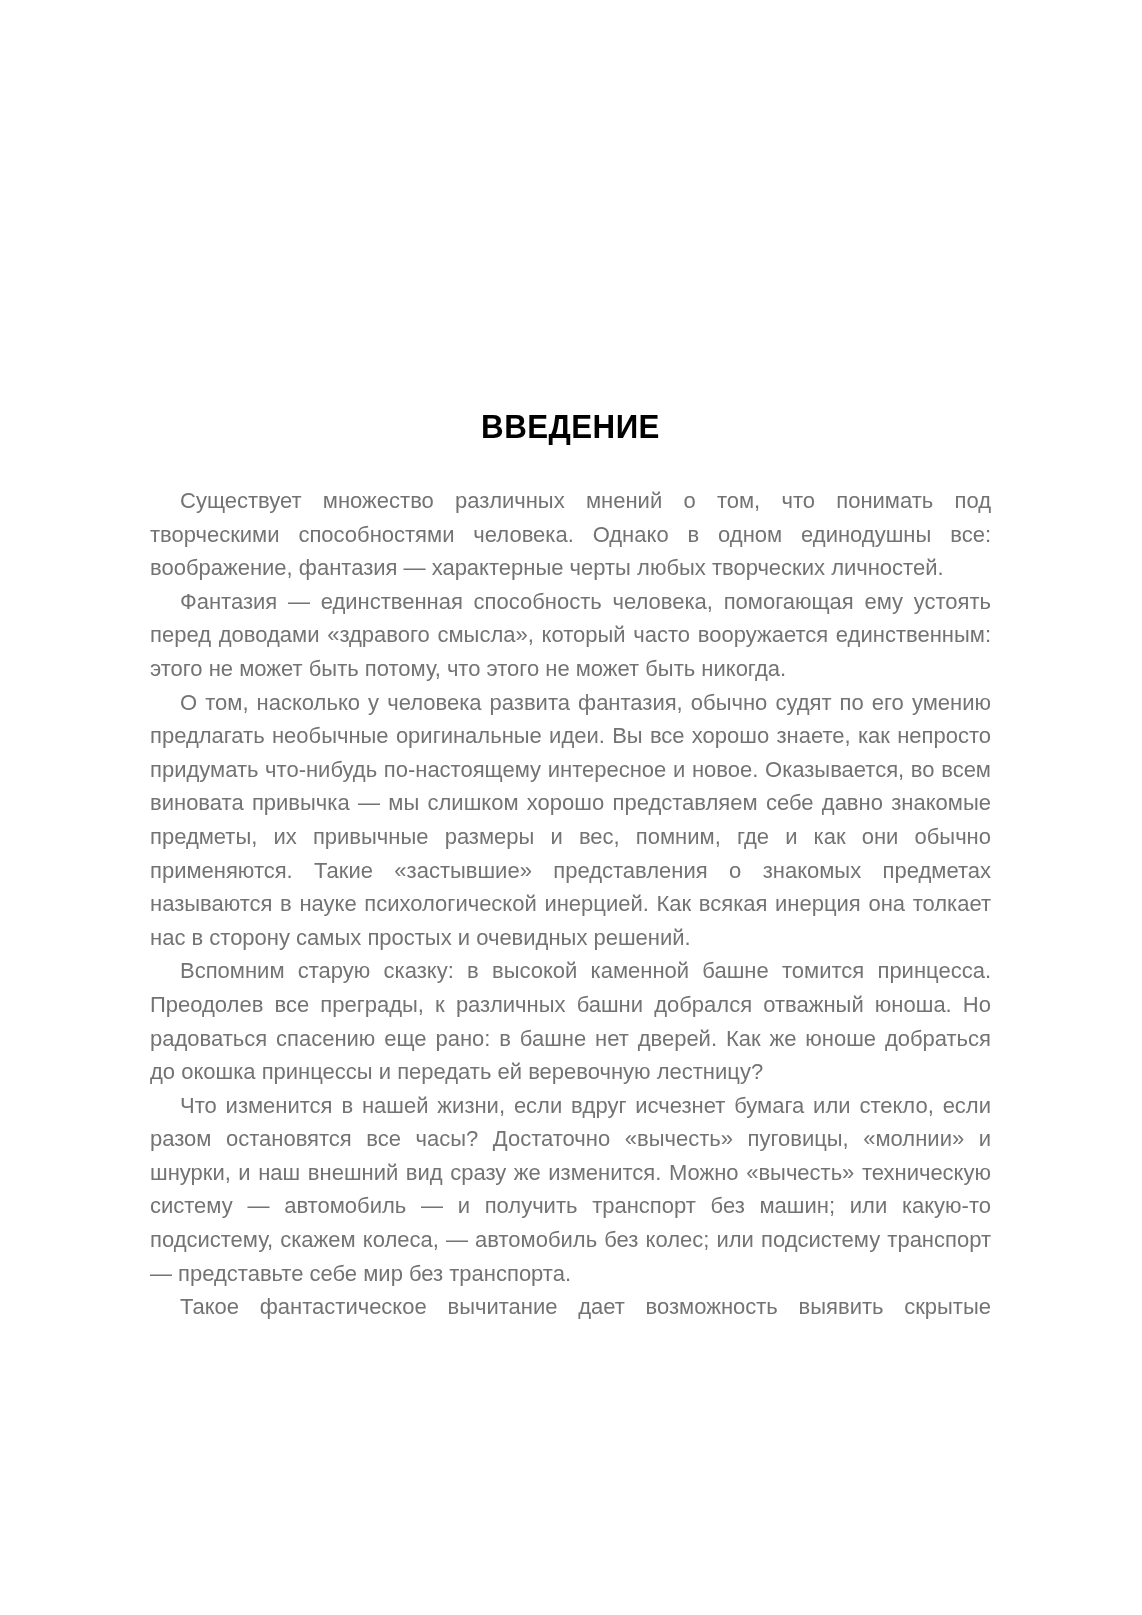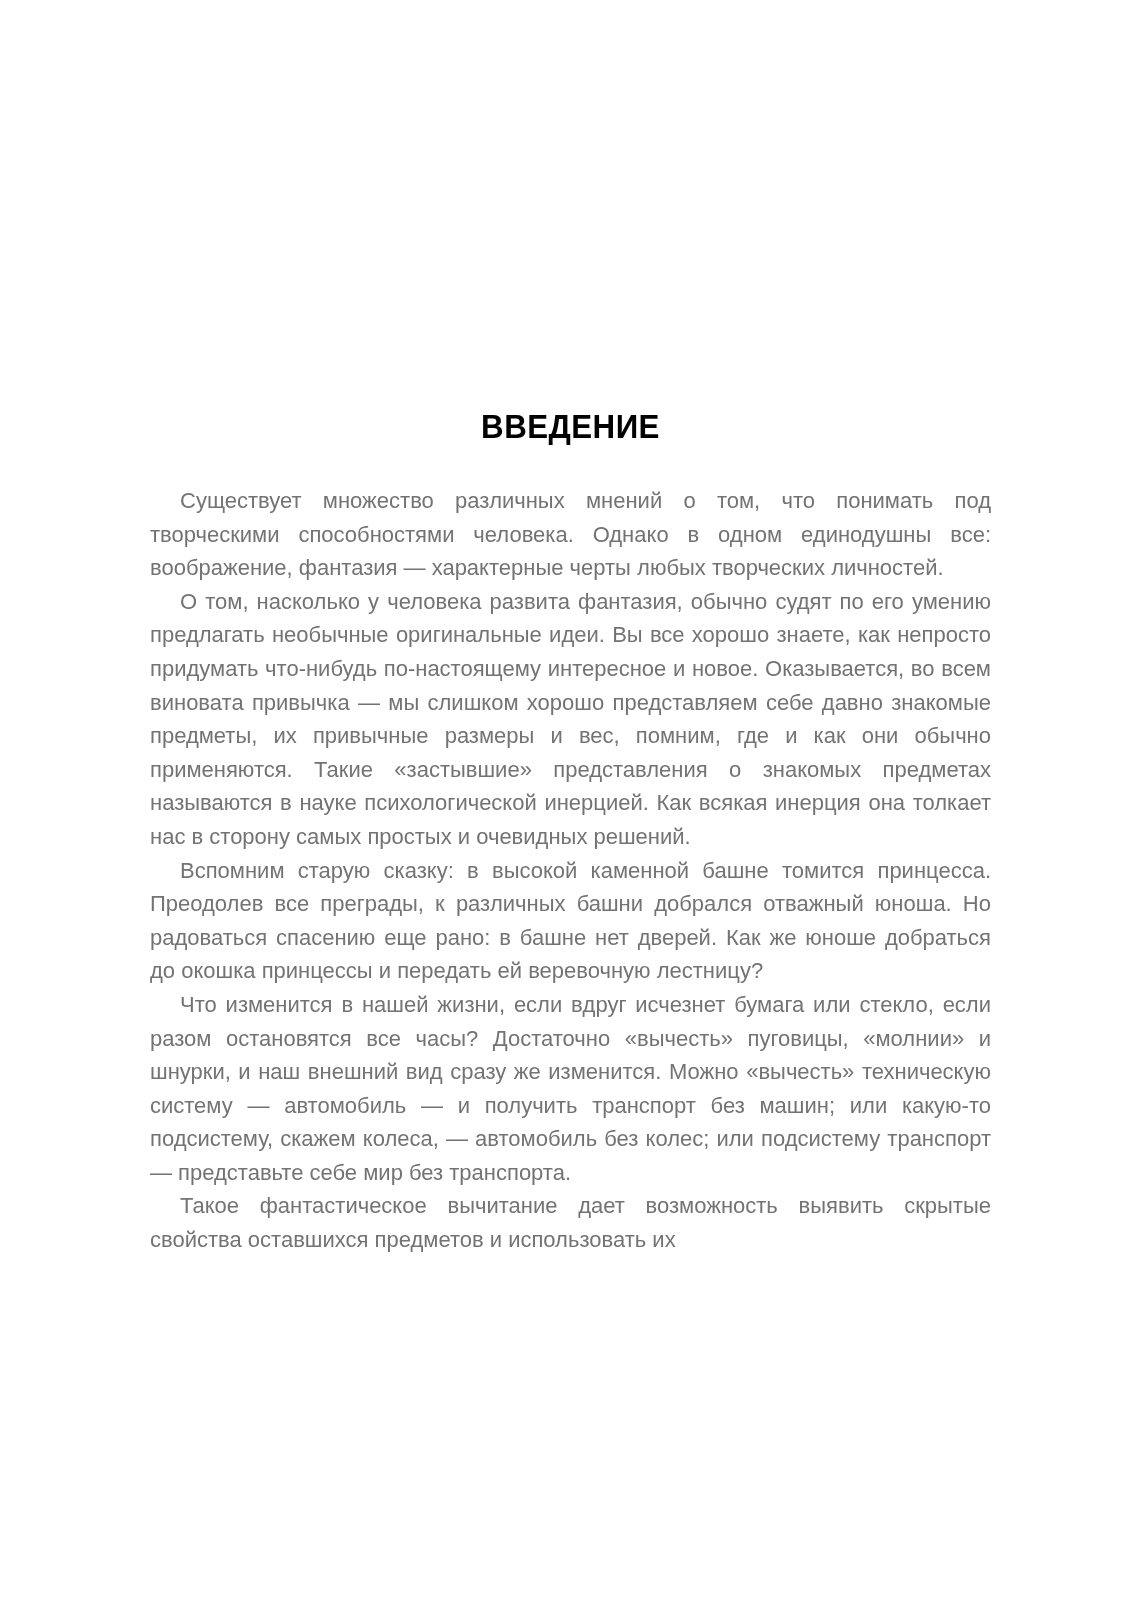--- a/index.html
+++ b/index.html
@@ -66,20 +66,21 @@
 <body>
 
 <div class="page">
 
   <div class="content-column">
 
     <h1 class="chapter-title">ВВЕДЕНИЕ</h1>
 
     <div class="body-text">
       <p>Существует множество различных мнений о том, что понимать под творческими способностями человека. Однако в одном единодушны все: воображение, фантазия — характерные черты любых творческих личностей.</p>
+      <p>Фантазия — единственная способность человека, помогающая ему устоять перед доводами «здравого смысла», который часто вооружается единственным: этого не может быть потому, что этого не может быть никогда.</p>
       <p>О том, насколько у человека развита фантазия, обычно судят по его умению предлагать необычные оригинальные идеи. Вы все хорошо знаете, как непросто придумать что-нибудь по-настоящему интересное и новое. Оказывается, во всем виновата привычка — мы слишком хорошо представляем себе давно знакомые предметы, их привычные размеры и вес, помним, где и как они обычно применяются. Такие «застывшие» представления о знакомых предметах называются в науке психологической инерцией. Как всякая инерция она толкает нас в сторону самых простых и очевидных решений.</p>
       <p>Вспомним старую сказку: в высокой каменной башне томится принцесса. Преодолев все преграды, к различных башни добрался отважный юноша. Но радоваться спасению еще рано: в башне нет дверей. Как же юноше добраться до окошка принцессы и передать ей веревочную лестницу?</p>
       <p>Что изменится в нашей жизни, если вдруг исчезнет бумага или стекло, если разом остановятся все часы? Достаточно «вычесть» пуговицы, «молнии» и шнурки, и наш внешний вид сразу же изменится. Можно «вычесть» техническую систему — автомобиль — и получить транспорт без машин; или какую-то подсистему, скажем колеса, — автомобиль без колес; или подсистему транспорт — представьте себе мир без транспорта.</p>
       <p>Такое фантастическое вычитание дает возможность выявить скрытые свойства оставшихся предметов и использовать их</p>
     </div>
 
   </div>
 
   <div class="page-number">5</div>
 

